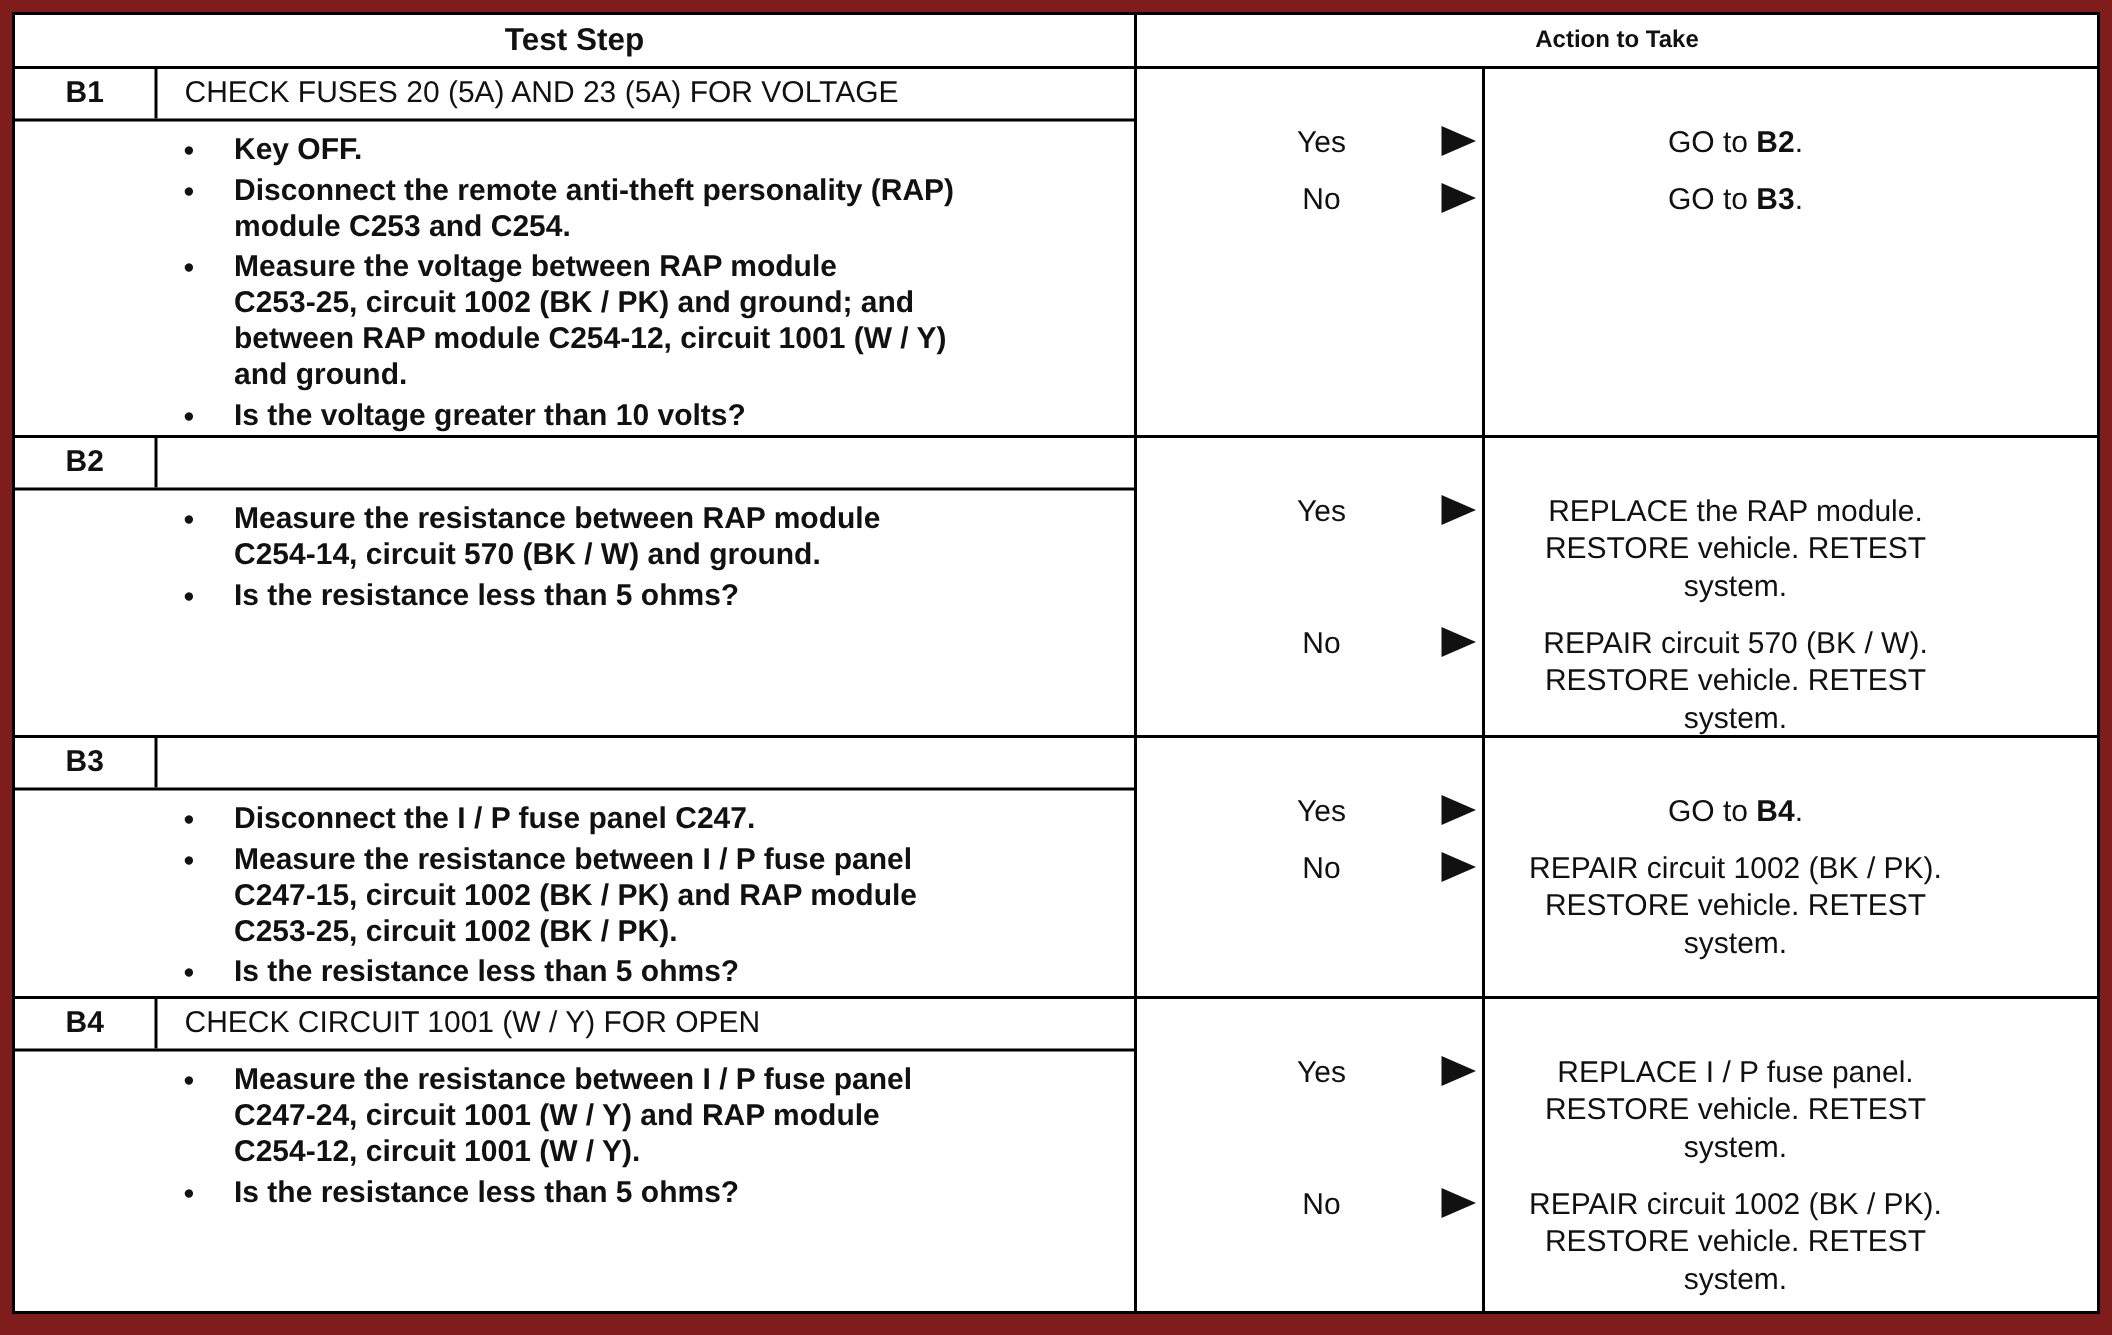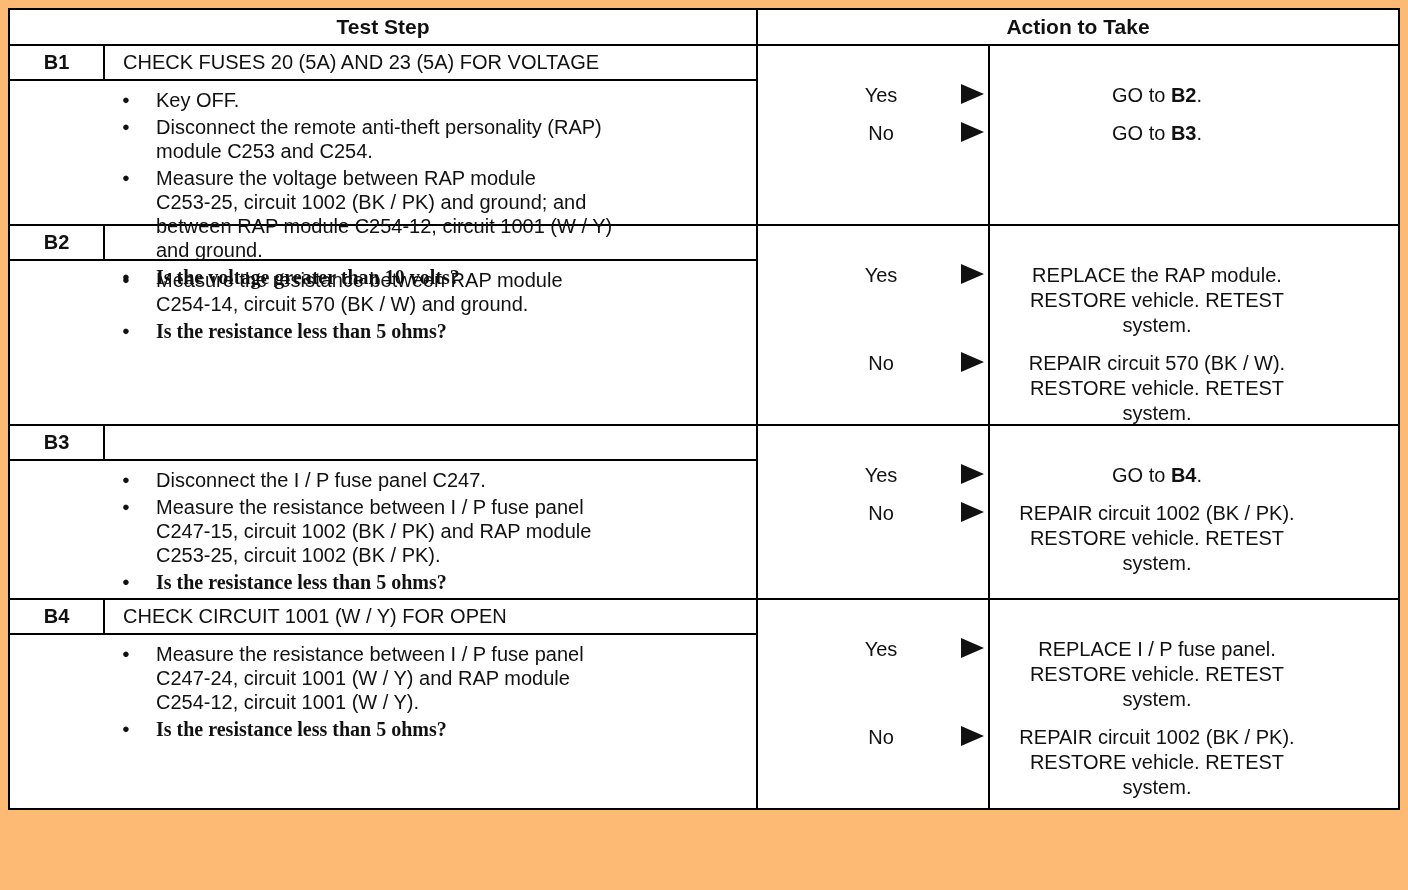--- a/index.html
+++ b/index.html
@@ -5,21 +5,21 @@
   * { box-sizing: border-box; margin: 0; padding: 0; }
   html, body {
     width: 1408px;
     background: #ffffff;
     font-family: "Liberation Sans", "DejaVu Sans", sans-serif;
     color: #111111;
   }
   .page {
     width: 1408px;
     height: 890px;
-    background: #fdba74;
+    background: #7f1d1d;
     position: relative;
   }
   .pp-table {
     position: absolute;
     left: 8px;
     top: 8px;
     width: 1392px;
     border: 2px solid #000000;
     background: #ffffff;
   }
@@ -47,42 +47,42 @@
     font-weight: 700;
     font-size: 21px;
   }
   .hdr-action {
     flex: 1;
     border-left: 2px solid #000;
     display: flex;
     align-items: center;
     justify-content: center;
     font-weight: 700;
-    font-size: 21px;
+    font-size: 16px;
     text-align: center;
   }
   .arrow-icon {
     width: 0; height: 0;
     border-top: 10px solid transparent;
     border-bottom: 10px solid transparent;
     border-left: 23px solid #111;
     display: inline-block;
   }
   .hdr-result .arrow-icon {
     position: absolute;
     right: 3px;
     top: 7px;
   }
   
   .step {
     display: flex;
     border-top: 2px solid #000;
     align-items: stretch;
   }
-  .step-b1 { height: 180px; }
+  .step-b1 { height: 246px; }
   .step-b2 { height: 200px; }
   .step-b3 { height: 174px; }
   .step-b4 { height: 210px; }
   .test-col { flex: 0 0 746px; }
   .title-band {
     display: flex;
     height: 35px;
     border-bottom: 2px solid #000;
     align-items: stretch;
   }
@@ -112,22 +112,23 @@
   .bullet .marker {
     flex: 0 0 34px;
     font-size: 13px;
     line-height: 24px;
   }
   .bullet .b-text {
     flex: 1;
     font-size: 20px;
     line-height: 24px;
     white-space: pre-line;
-  }
-  .bullet.q .b-text { font-weight: 700; font-family: Liberation Serif, serif; }
+    font-weight: bold;
+  }
+  .bullet.q .b-text { font-weight: 700; }
   
   .ra-col {
     flex: 1;
     border-left: 2px solid #000;
     position: relative;
   }
   .vline {
     position: absolute;
     left: 230px;
     top: 0;

